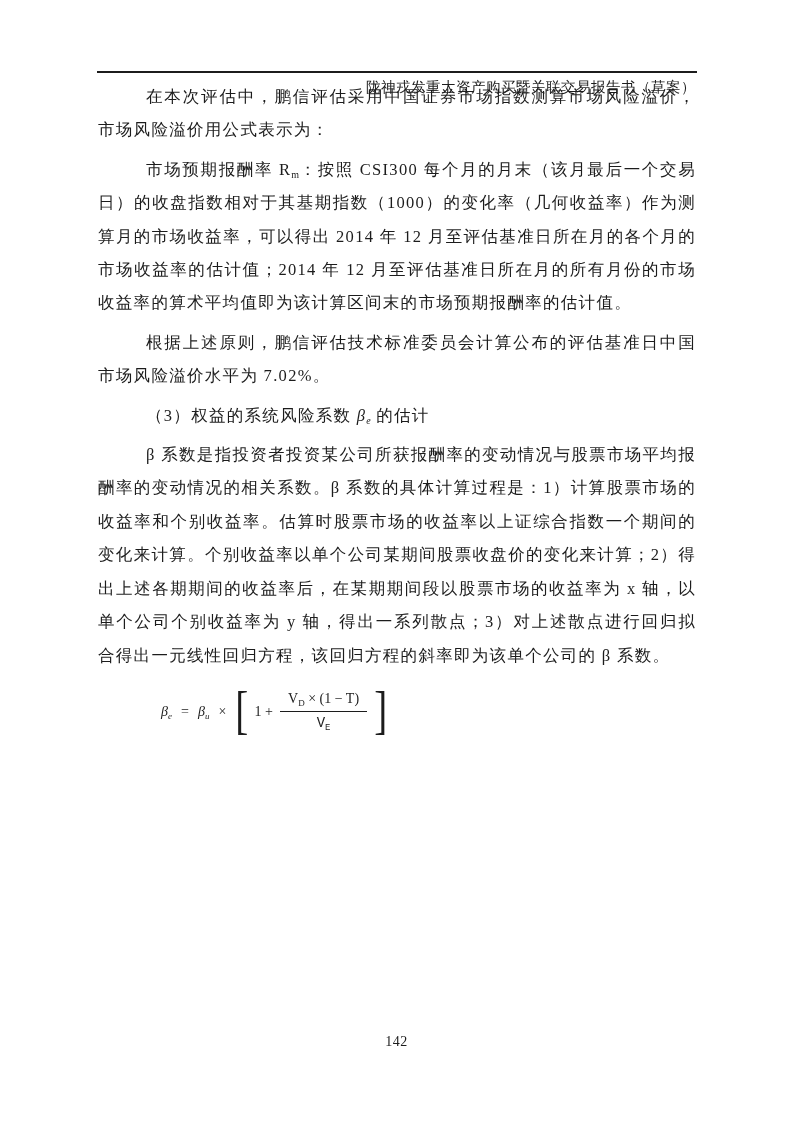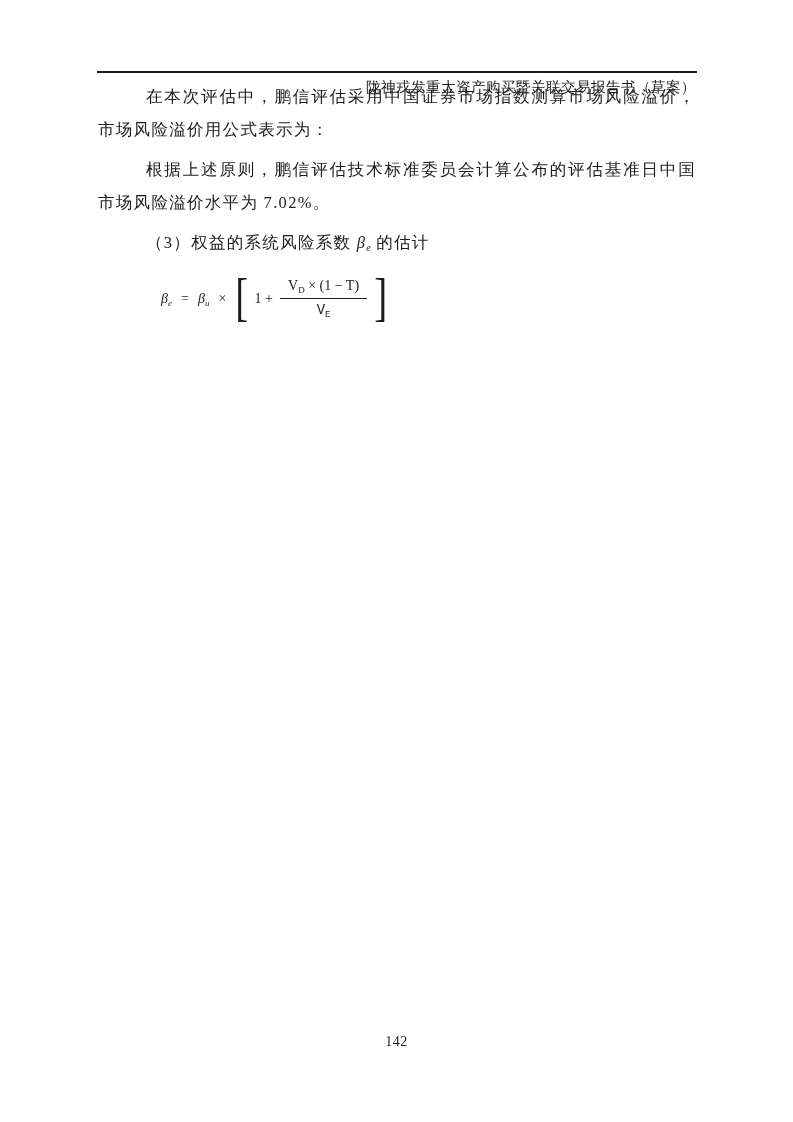--- a/index.html
+++ b/index.html
@@ -102,25 +102,27 @@
     <span>陇神戎发</span>
     <span>重大资产购买暨关联交易报告书（草案）</span>
   </div>
   <div class="header-rule"></div>
 
   <div class="content">
 
     <p><span>在本次评估中，鹏信评估采用中国证券市场指数测算市场风险溢价，市场风险溢价用公式表示为：</span></p>
 
 
+    <p><span>市场预期报酬率 R</span><sub class="small">m</sub><span>：按照 CSI300 每个月的月末（该月最后一个交易日）的收盘指数相对于其基期指数（1000）的变化率（几何收益率）作为测算月的市场收益率，可以得出 2014 年 12 月至评估基准日所在月的各个月的市场收益率的估计值；2014 年 12 月至评估基准日所在月的所有月份的市场收益率的算术平均值即为该计算区间末的市场预期报酬率的估计值。</span></p>
 
     <p><span>根据上述原则，鹏信评估技术标准委员会计算公布的评估基准日中国市场风险溢价水平为 7.02%。</span></p>
 
     <p><span>（3）权益的系统风险系数 </span><span class="bi">β</span><sub class="small bi">e</sub><span> 的估计</span></p>
 
+    <p><span>β 系数是指投资者投资某公司所获报酬率的变动情况与股票市场平均报酬率的变动情况的相关系数。β 系数的具体计算过程是：1）计算股票市场的收益率和个别收益率。估算时股票市场的收益率以上证综合指数一个期间的变化来计算。个别收益率以单个公司某期间股票收盘价的变化来计算；2）得出上述各期期间的收益率后，在某期期间段以股票市场的收益率为 x 轴，以单个公司个别收益率为 y 轴，得出一系列散点；3）对上述散点进行回归拟合得出一元线性回归方程，该回归方程的斜率即为该单个公司的 β 系数。</span></p>
 
 
 
     <div class="formula">
       <span class="tok bi"><span>β</span><sub class="small">e</sub></span>
       <span class="op">=</span>
       <span class="tok bi"><span>β</span><sub class="small">u</sub></span>
       <span class="op">×</span>
       <span class="bracket">[</span>
       <span class="tok">1 +</span>

